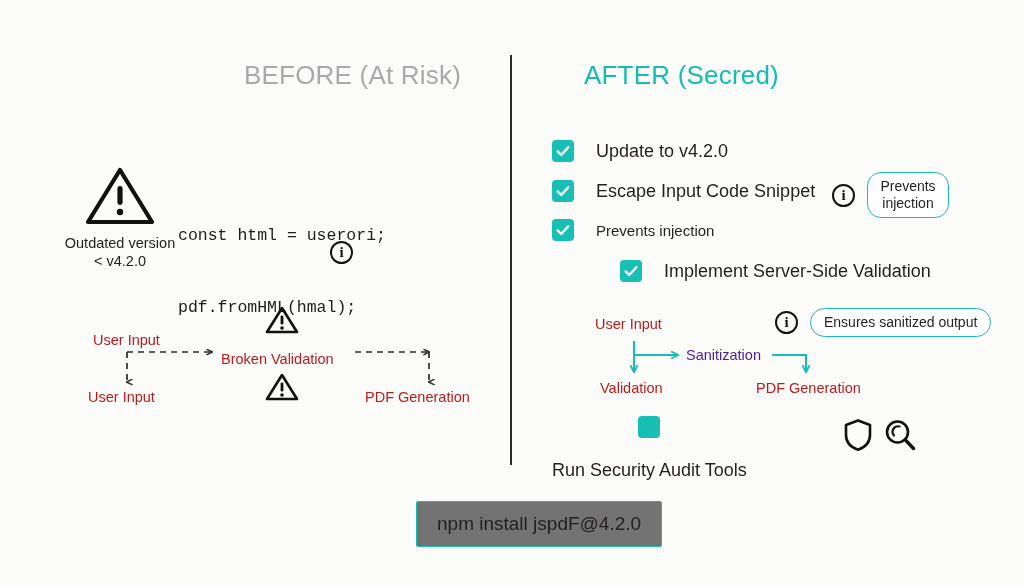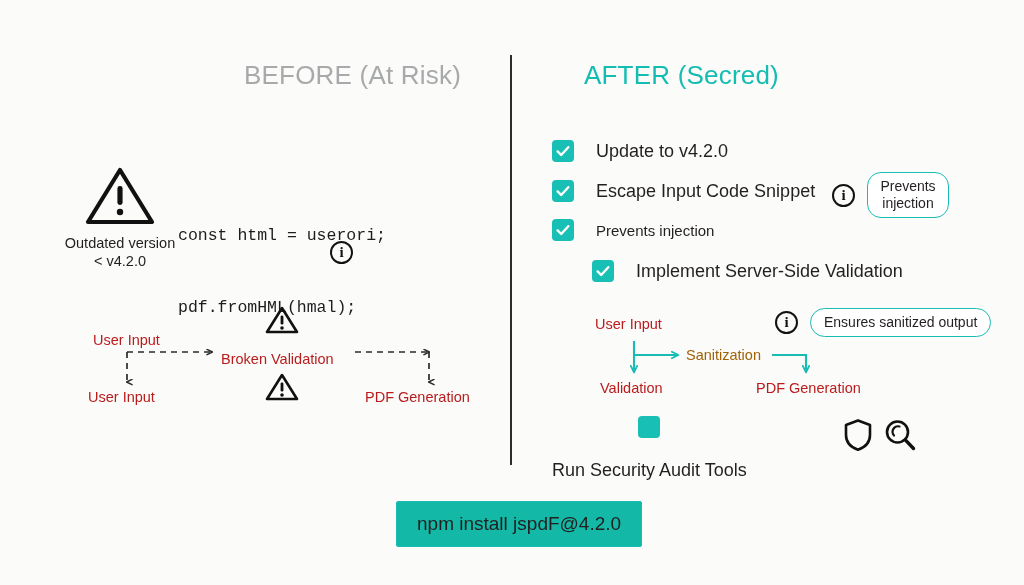--- a/index.html
+++ b/index.html
@@ -157,44 +157,44 @@
   .check-text {
     font-size: 18px;
     color: #231f20;
     white-space: nowrap;
   }
   .check-text.small { font-size: 15px; }
 
   .ci1 { left: 552px; top: 140px; }
   .ci2 { left: 552px; top: 180px; }
   .ci3 { left: 552px; top: 219px; }
-  .ci4 { left: 552px; top: 260px; padding-left: 40px; }
+  .ci4 { left: 580px; top: 260px; padding-left: 40px; }
   .ci5 { left: 552px; top: 416px; flex-direction: column; }
 
   
   .r-ui { left: 595px; top: 316px; font-size: 14.5px; }
   .r-valid { left: 600px; top: 380px; font-size: 14.5px; }
-  .r-sanit { left: 686px; top: 347px; font-size: 14.5px; color: #a16207; }
+  .r-sanit { left: 686px; top: 347px; font-size: 14.5px; color: #4c1d95; }
   .r-pdf { left: 756px; top: 380px; font-size: 14.5px; }
 
   
   .sec-icons {
     left: 843px;
     top: 418px;
     display: flex;
     gap: 10px;
     align-items: center;
   }
 
   
   .cmd-box {
-    left: 396px;
+    left: 416px;
     top: 501px;
     border: 1.8px solid #17bdb3;
-    background: #14b8a6;
+    background: #737373;
     border-radius: 2px;
     padding: 11px 20px;
     font-size: 19px;
     color: #231f20;
     white-space: nowrap;
     box-sizing: border-box;
   }
 </style>
 </head>
 <body>

